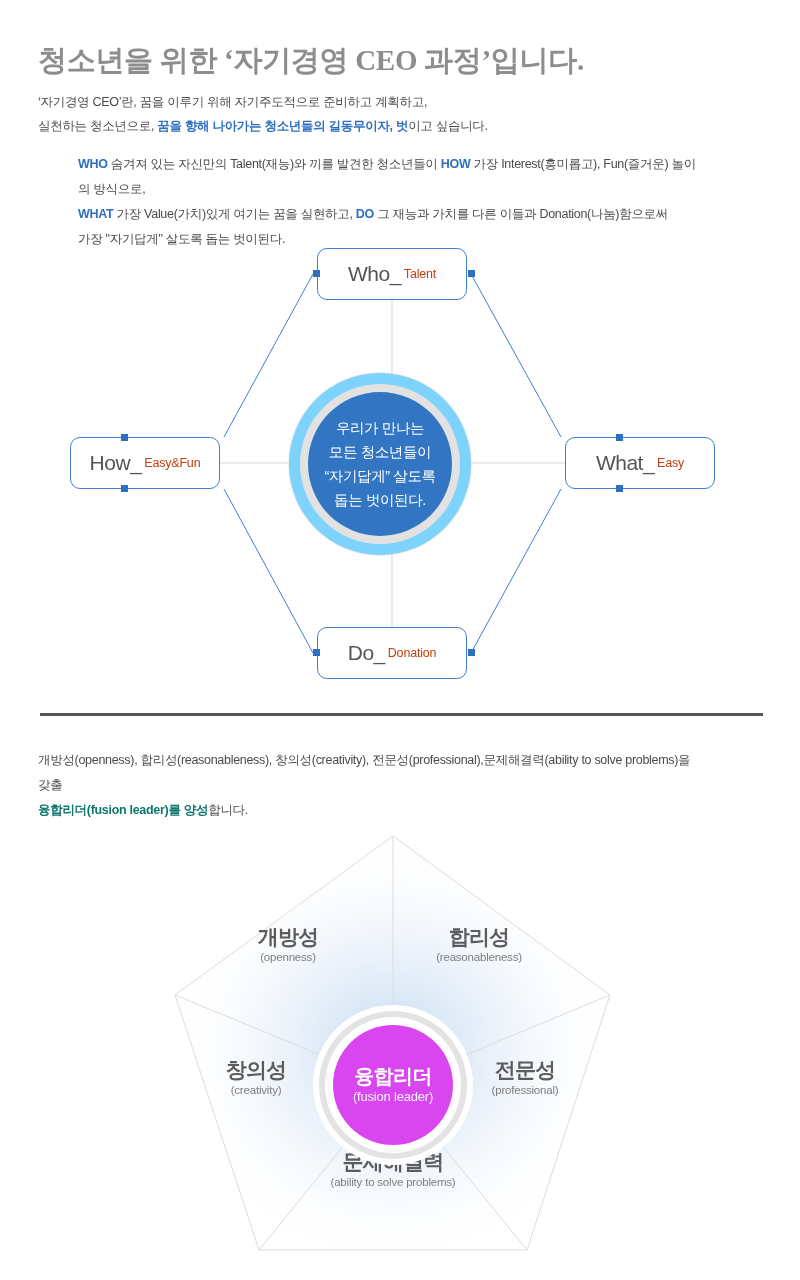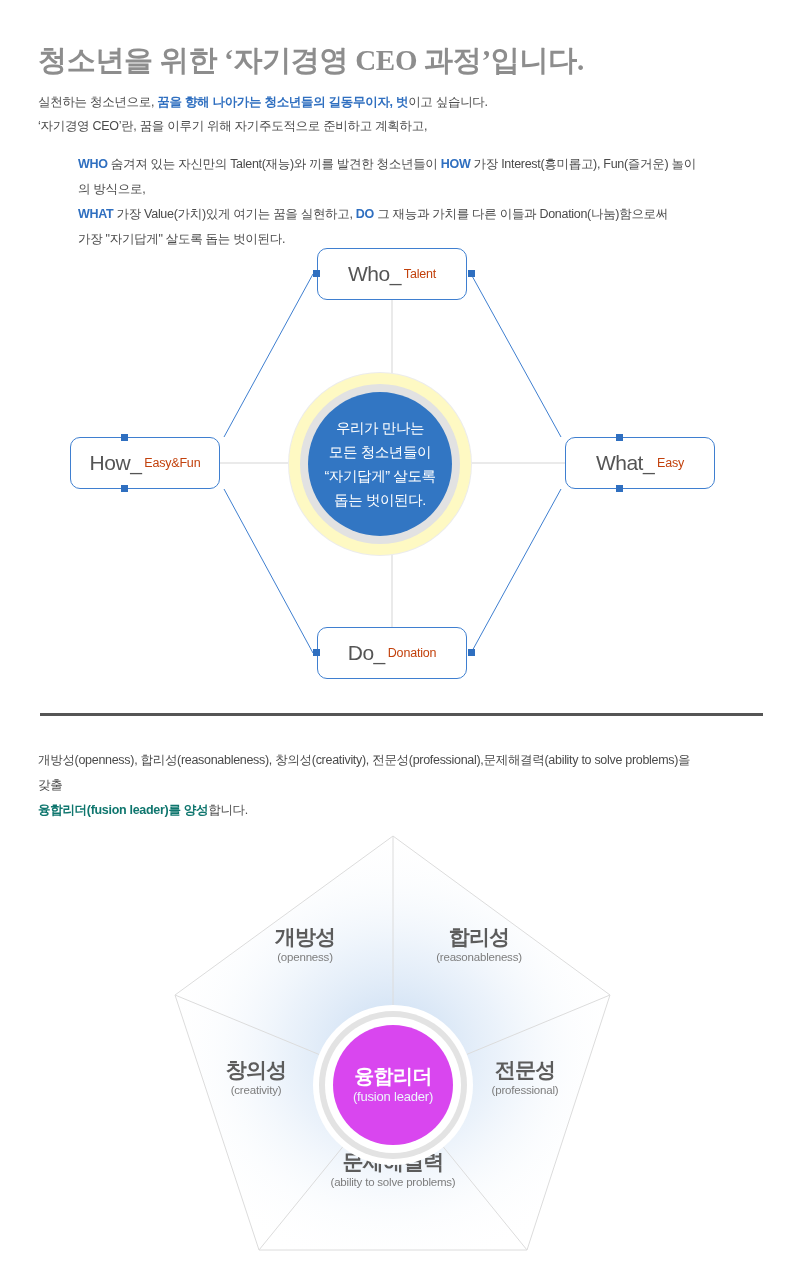--- a/index.html
+++ b/index.html
@@ -105,21 +105,21 @@
   }
 
   
   .center-circle {
     position: absolute;
     left: 289px;
     top: 137px;
     width: 182px;
     height: 182px;
     border-radius: 50%;
-    background: #fef9c3;
+    background: #7dd3fc;
     box-shadow: 0 0 0 1px #ececec;
   }
   .center-circle .ring {
     position: absolute;
     left: 11px; top: 11px;
     width: 160px; height: 160px;
     border-radius: 50%;
     background: #e2e2e2;
   }
   .center-circle .disc {
@@ -245,24 +245,24 @@
   }
 </style>
 </head>
 <body>
 
 <div class="page">
 
   <h1 class="page-title">청소년을 위한 ‘자기경영 CEO 과정’입니다.</h1>
 
   <div class="intro">
+    <div><span>‘자기경영 CEO’란, 꿈을 이루기 위해 자기주도적으로 준비하고 계획하고,</span></div>
     <div>
       <span>실천하는 청소년으로, </span><span class="hl">꿈을 향해 나아가는 청소년들의 길동무이자, 벗</span><span>이고 싶습니다.</span>
     </div>
-    <div><span>‘자기경영 CEO’란, 꿈을 이루기 위해 자기주도적으로 준비하고 계획하고,</span></div>
   </div>
 
   <div class="summary">
     <div>
       <span class="kw">WHO</span><span> 숨겨져 있는 자신만의 Talent(재능)와 끼를 발견한 청소년들이 </span><span class="kw">HOW</span><span> 가장 Interest(흥미롭고), Fun(즐거운) 놀이의 방식으로,</span>
     </div>
     <div>
       <span class="kw">WHAT</span><span> 가장 Value(가치)있게 여기는 꿈을 실현하고, </span><span class="kw">DO</span><span> 그 재능과 가치를 다른 이들과 Donation(나눔)함으로써</span>
     </div>
     <div><span>가장 "자기답게" 살도록 돕는 벗이된다.</span></div>
@@ -353,21 +353,21 @@
 
       <g stroke="#dcdcdc" stroke-width="1" fill="none">
         <line x1="393" y1="265" x2="393" y2="16"></line>
         <line x1="393" y1="265" x2="610" y2="175"></line>
         <line x1="393" y1="265" x2="527" y2="430"></line>
         <line x1="393" y1="265" x2="259" y2="430"></line>
         <line x1="393" y1="265" x2="175" y2="175"></line>
       </g>
     </svg>
 
-    <div class="pent-label" style="left:305px; top:105px;">
+    <div class="pent-label" style="left:288px; top:105px;">
       <span class="ko">개방성</span>
       <span class="en">(openness)</span>
     </div>
     <div class="pent-label" style="left:479px; top:105px;">
       <span class="ko">합리성</span>
       <span class="en">(reasonableness)</span>
     </div>
     <div class="pent-label" style="left:525px; top:238px;">
       <span class="ko">전문성</span>
       <span class="en">(professional)</span>

